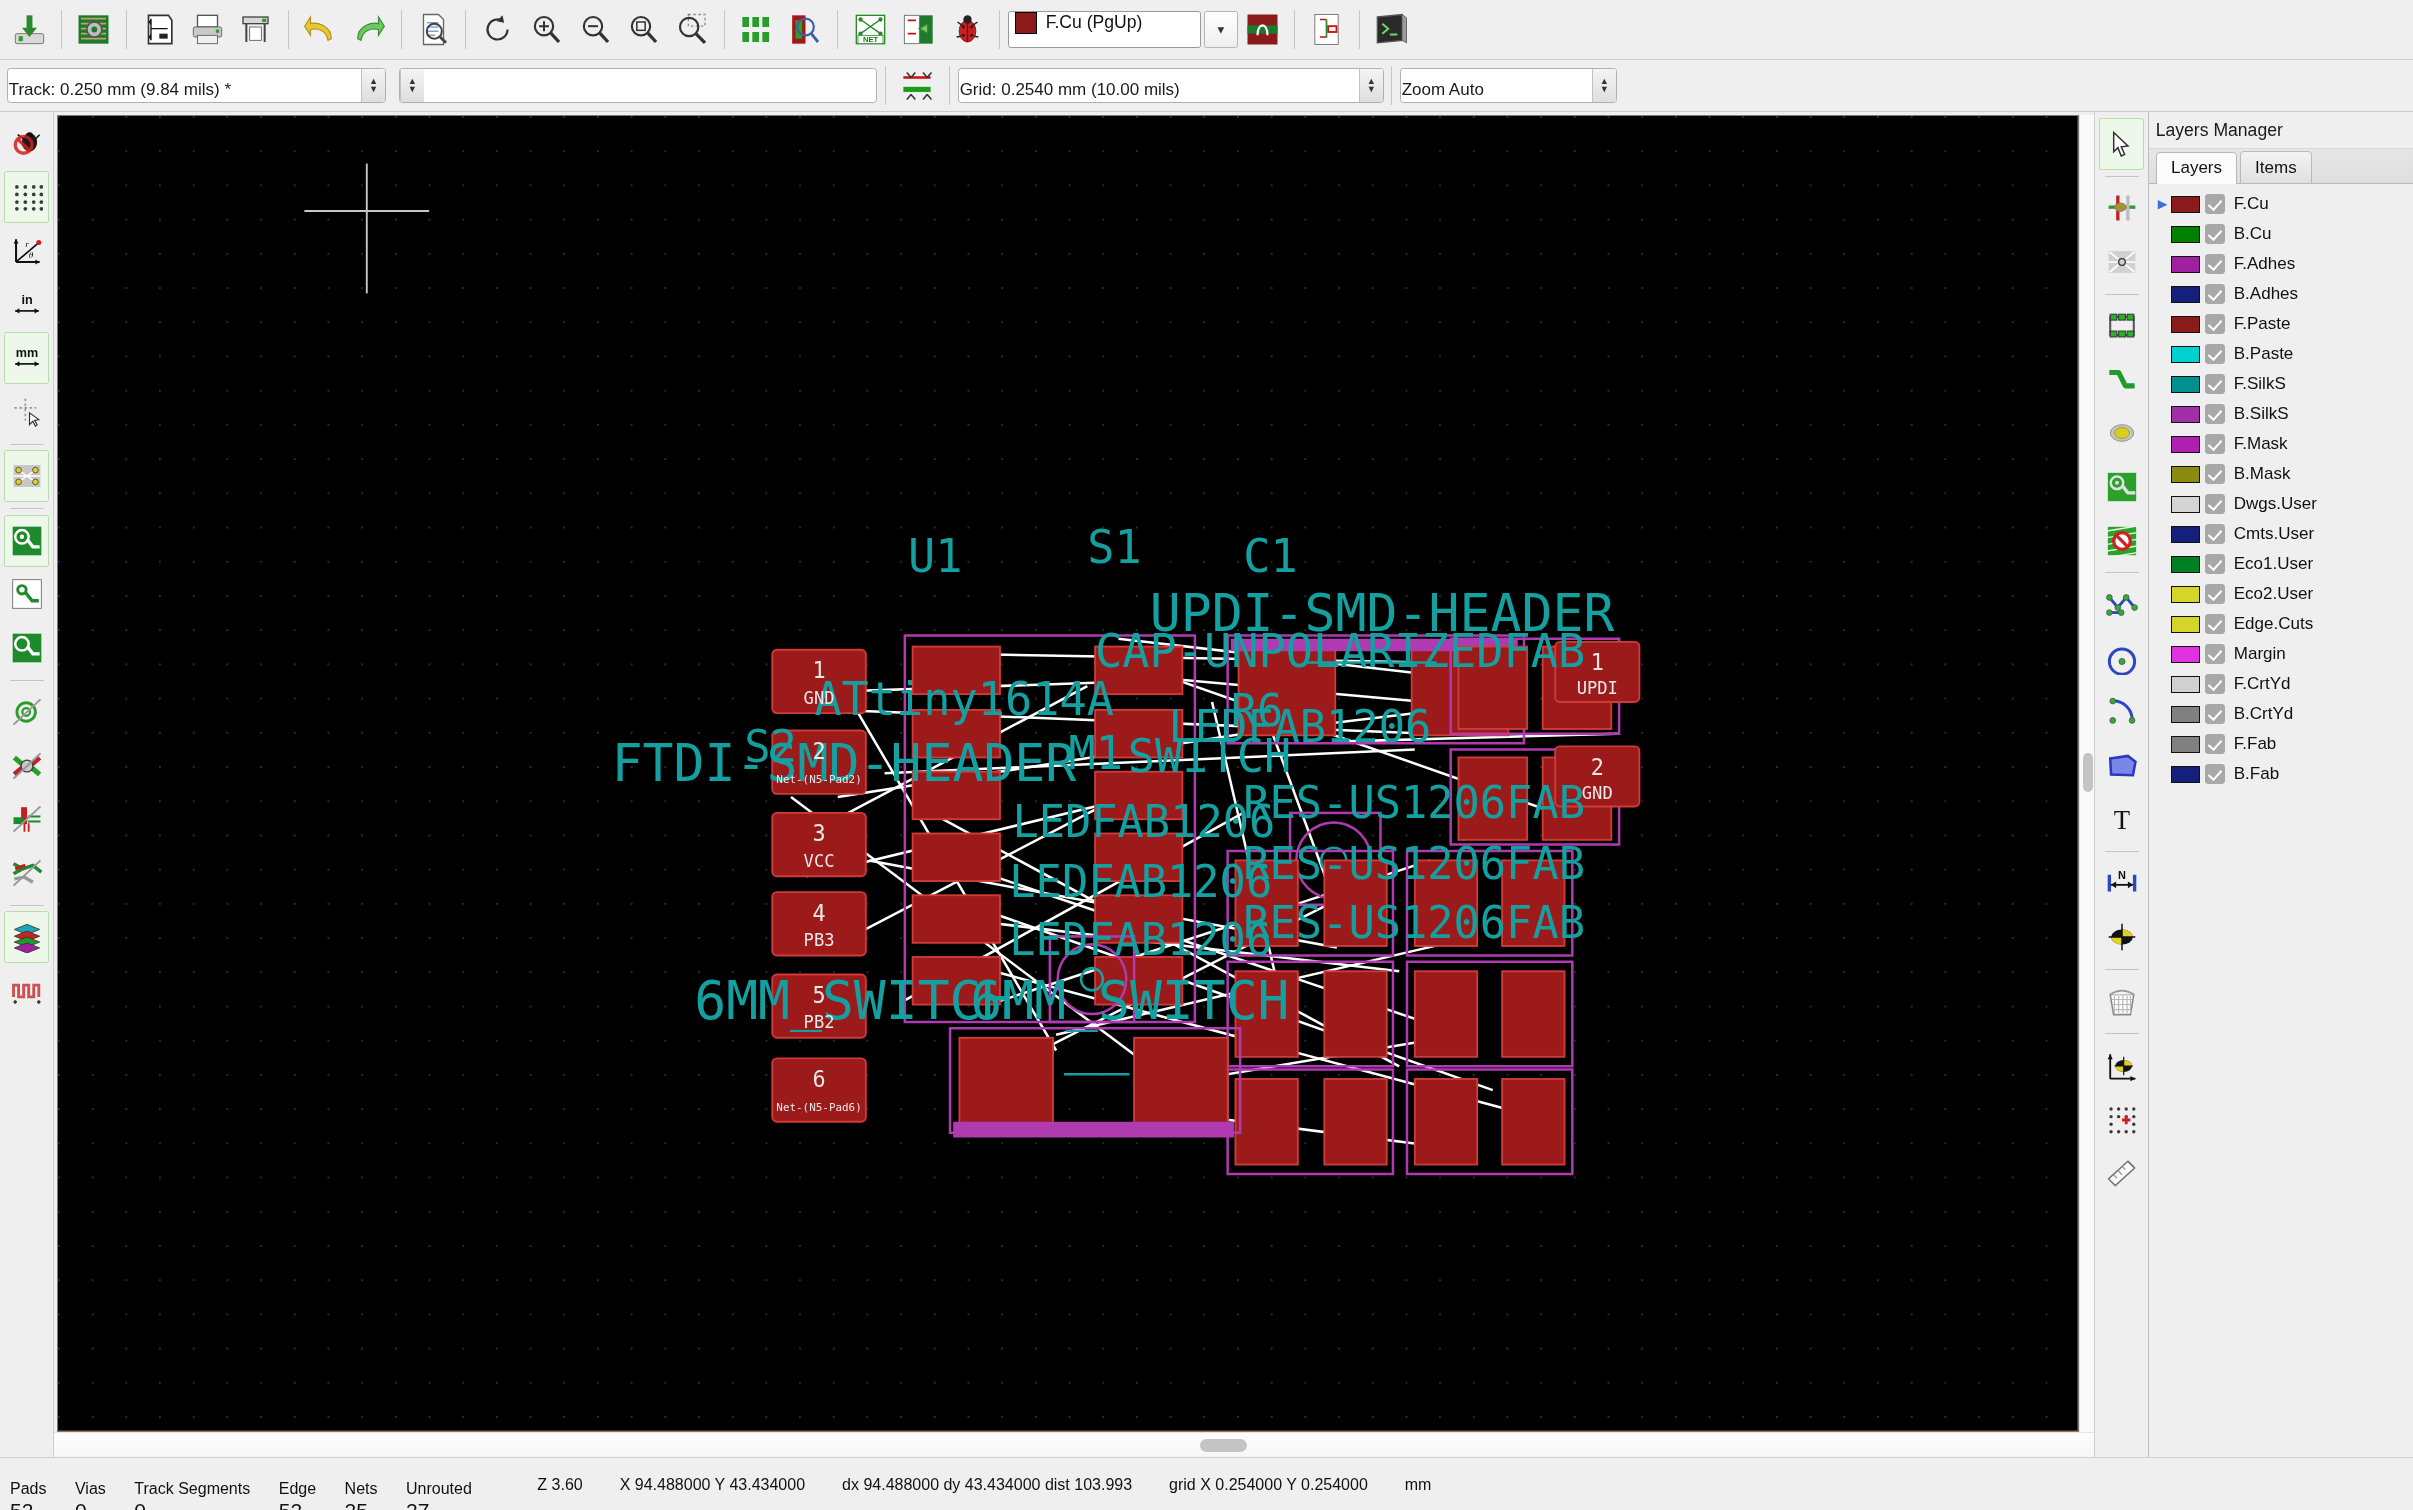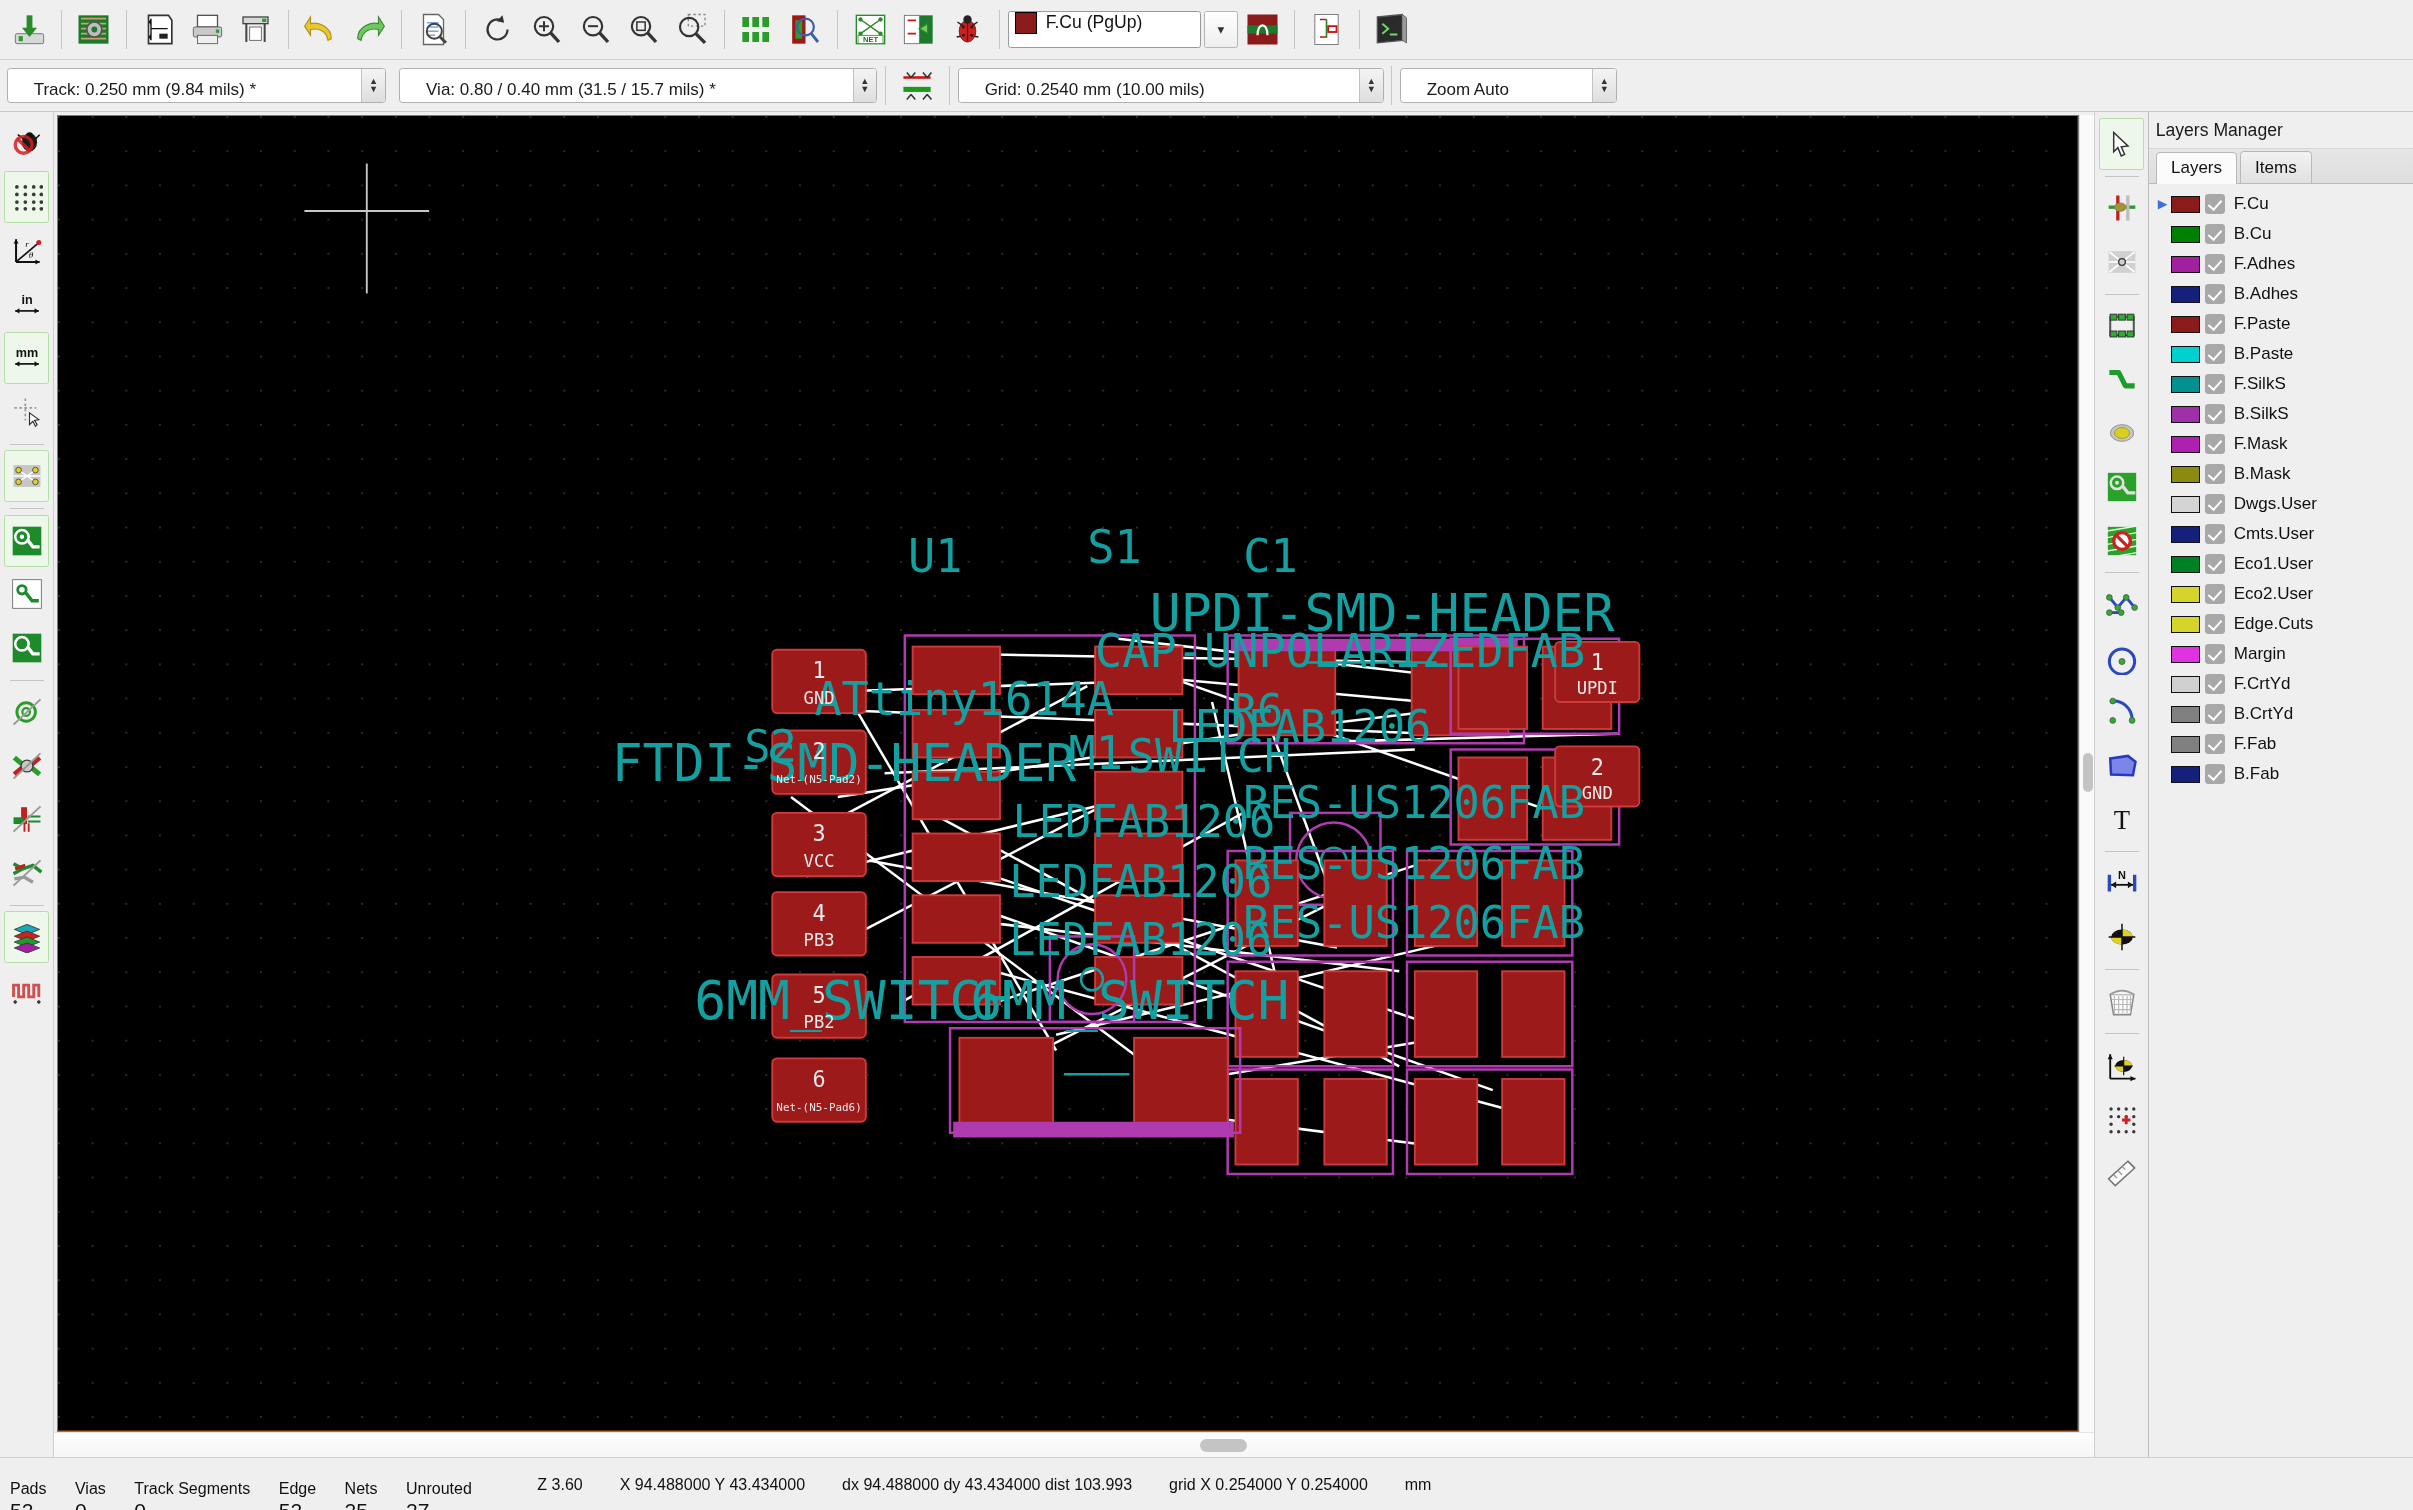--- a/index.html
+++ b/index.html
@@ -27,21 +27,21 @@
   .tb-btn svg { display: block; }
 
   
   .combo {
     height: 35px; display: flex; align-items: stretch;
     border: 0.8px solid #b0b0b0; border-radius: 3.4px;
     background: #ffffff; overflow: hidden; flex: none;
   }
   .combo .val {
     flex: 1; display: flex; align-items: center;
-    padding: 0 26px; font-size: 17px; color: #1a1a1a; white-space: nowrap; margin-top: 8px;
+    padding: 0 1px; font-size: 17px; color: #1a1a1a; white-space: nowrap; margin-top: 8px;
   }
   .combo .spin {
     width: 23.5px; background: linear-gradient(#f4f4f4,#dedede);
     border-left: 0.8px solid #c2c2c2;
     display: flex; flex-direction: column; align-items: center; justify-content: center;
     color: #333; font-size: 9.2px; line-height: 7.6px;
   }
   .combo.wide-track { width: 379px; }
   .combo.wide-via  { width: 478px; }
   .combo.wide-grid { width: 426px; }
@@ -384,21 +384,20 @@
     </div>
   </div>
 
   <div id="aux-toolbar" class="toolbar">
     <div class="combo wide-track">
       <span class="val">Track: 0.250 mm (9.84 mils) *</span>
       <span class="spin">▲<br>▼</span>
     </div>
     <div style="width:13.4px"></div>
     <div class="combo wide-via">
-      <span class="val">Via: 0.80 / 0.40 mm (31.5 / 15.7 mils) *</span>
       <span class="spin">▲<br>▼</span>
     </div>
     <div class="tb-sep"></div>
     <div class="tb-btn" title="Auto track width">
       <svg width="34" height="34" viewBox="0 0 40 40">
         <path d="M4 10 h32" stroke="#c11" stroke-width="3"></path>
         <path d="M4 24 h32" stroke="#1a9c1a" stroke-width="6"></path>
         <path d="M8 4 l5 6 M18 4 l-5 6 M27 4 l5 6 M37 4 l-5 6" stroke="#333" stroke-width="1.8"></path>
         <path d="M8 36 l5 -6 M18 36 l-5 -6 M27 36 l5 -6 M37 36 l-5 -6" stroke="#333" stroke-width="1.8"></path>
       </svg>

